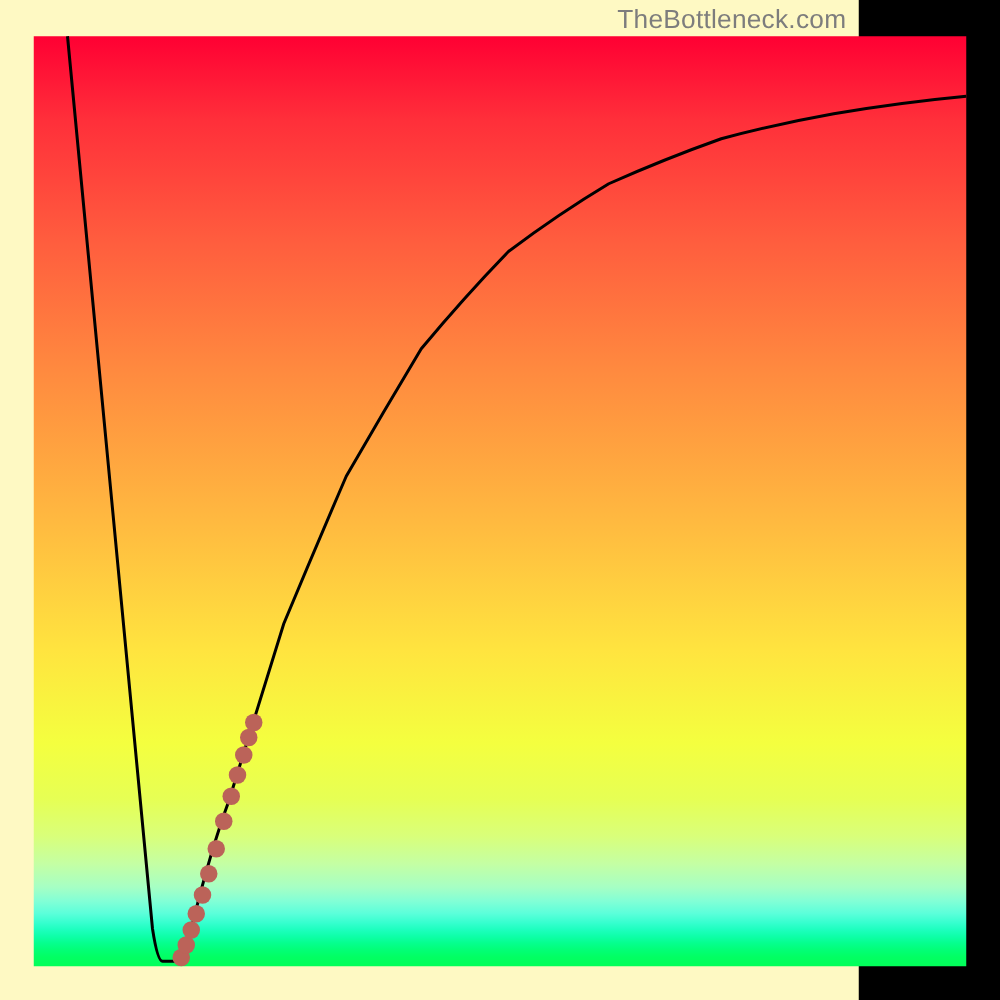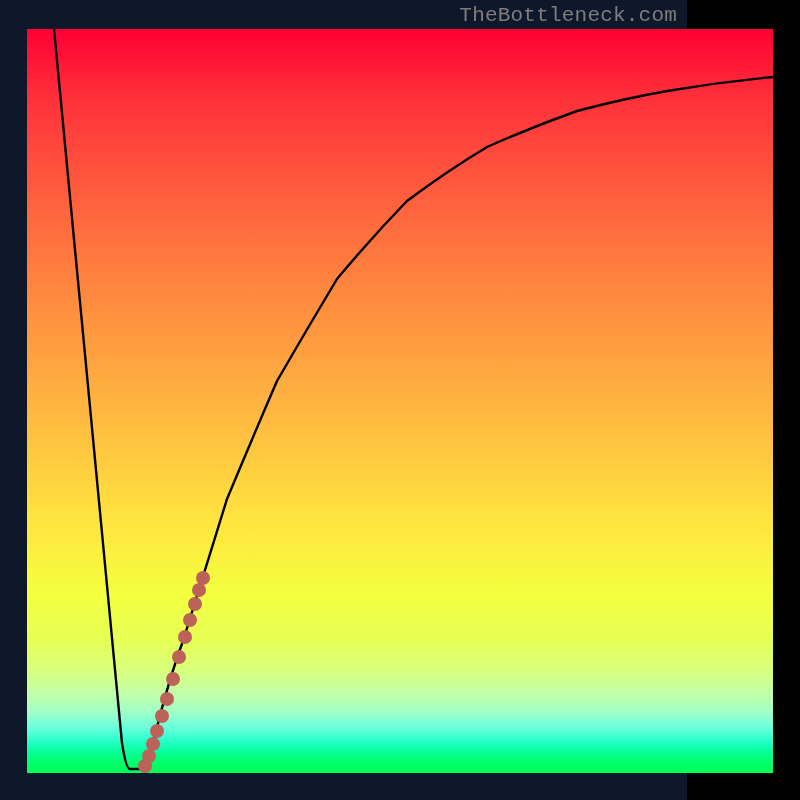--- a/index.html
+++ b/index.html
@@ -10,22 +10,21 @@
     background: #000;
     overflow: hidden;
     font-family: Arial, Helvetica, sans-serif;
   }
   .frame {
     position: absolute;
     left: 0;
     top: 0;
     width: 687px;
     height: 800px;
-    background: #0f172a;
-    font-family: Liberation Mono, monospace;
+    background: #fef9c3;
   }
   .plot {
     position: absolute;
     left: 27px;
     top: 29px;
     width: 746px;
     height: 744px;
     background: linear-gradient(
       to bottom,
       #ff0033 0%,

